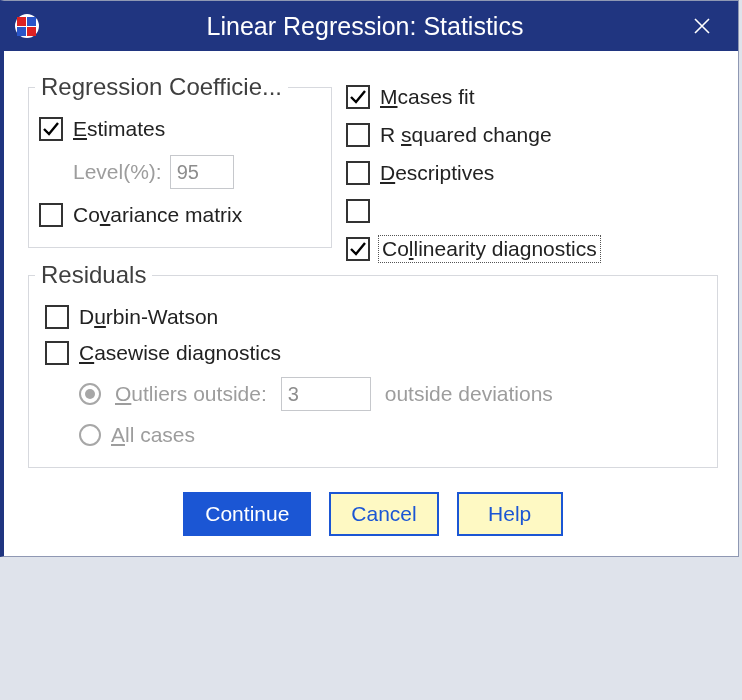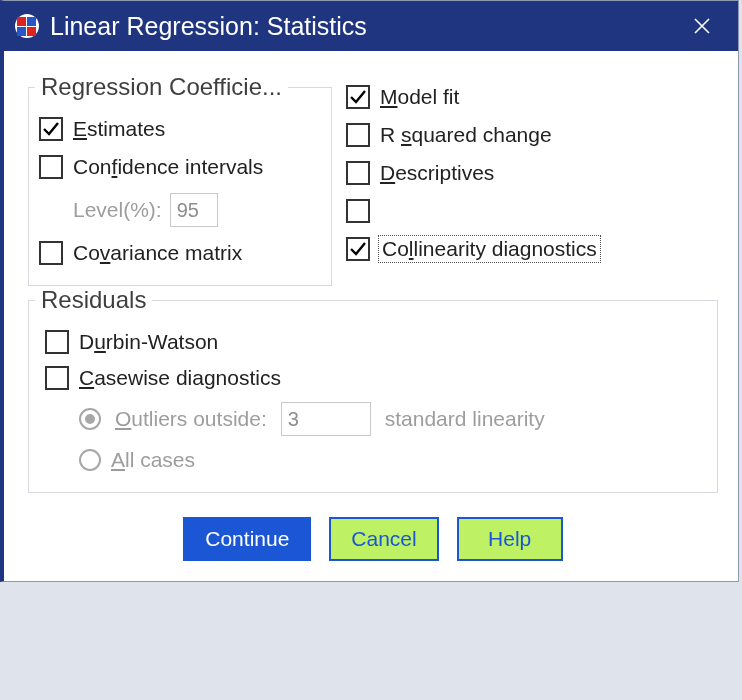--- a/index.html
+++ b/index.html
@@ -26,21 +26,21 @@
     font-weight: 300;
   }
   .titlebar .icon {
     width: 26px;
     height: 26px;
     margin-right: 10px;
     position: relative;
     flex-shrink: 0;
   }
   .titlebar .icon svg { display:block; }
-  .titlebar .title-text { flex: 1; }
+  .titlebar .title-text { flex: 1; text-align: center; }
   .titlebar .close {
     width: 44px;
     height: 44px;
     display:flex;
     align-items:center;
     justify-content:center;
     color:#fff;
     font-size:20px;
   }
 
@@ -119,21 +119,21 @@
     display:flex;
     align-items:center;
     gap: 8px;
     padding-left: 34px;
   }
   .level-label {
     font-size: 21px;
     color: #9d9d9d;
   }
   .txtbox {
-    width: 48px;
+    width: 64px;
     height: 34px;
     border: 1px solid #c6c8cc;
     background:#fff;
     color:#8d8d8d;
     font-size:20px;
     padding: 2px 6px;
     box-sizing: border-box;
     display:flex;
     align-items:center;
   }
@@ -186,21 +186,21 @@
   .btn {
     min-width: 106px;
     height: 44px;
     font-size: 21px;
     display:flex;
     align-items:center;
     justify-content:center;
     padding: 0 20px;
     box-sizing:border-box;
     border: 2px solid #1b56d4;
-    background:#bef264;
+    background:#fef9c3;
     color:#1b56d4;
     cursor:pointer;
   }
   .btn.primary {
     background:#1b56d4;
     color:#fff;
     border-color:#1b56d4;
   }
 </style>
 </head>
@@ -233,45 +233,41 @@
         <div class="gb-left-inner">
           <div class="chk-row">
             <span class="chkbox">
               <svg width="18" height="18" viewBox="0 0 18 18">
                   <path d="M2 9 L7 14 L16 3" stroke="#000" stroke-width="2.4" fill="none"></path>
                 </svg>
             </span>
             <span class="lbl"><span class="ul">E</span><span>stimates</span></span>
           </div>
 
-          <div class="chk-row">
-            <span class="chkbox"></span>
-            <span class="lbl"><span>Con</span><span class="ul">f</span><span>idence intervals</span></span>
-          </div>
 
           <div class="level-row">
             <span class="level-label">Level(%):</span>
             <span class="txtbox">95</span>
           </div>
 
           <div class="chk-row">
             <span class="chkbox"></span>
             <span class="lbl"><span>Co</span><span class="ul">v</span><span>ariance matrix</span></span>
           </div>
         </div>
       </fieldset>
 
       <div class="right-list">
         <div class="chk-row">
           <span class="chkbox">
             <svg width="18" height="18" viewBox="0 0 18 18">
                 <path d="M2 9 L7 14 L16 3" stroke="#000" stroke-width="2.4" fill="none"></path>
               </svg>
           </span>
-          <span class="lbl"><span class="ul">M</span><span>odel fit</span></span>
+          <span class="lbl"><span class="ul">M</span><span>cases fit</span></span>
         </div>
         <div class="chk-row">
           <span class="chkbox"></span>
           <span class="lbl"><span>R </span><span class="ul">s</span><span>quared change</span></span>
         </div>
         <div class="chk-row">
           <span class="chkbox"></span>
           <span class="lbl"><span class="ul">D</span><span>escriptives</span></span>
         </div>
         <div class="chk-row">
@@ -299,21 +295,21 @@
           <span class="chkbox"></span>
           <span class="lbl"><span class="ul">C</span><span>asewise diagnostics</span></span>
         </div>
 
         <div class="outliers-line">
           <span class="radio">
               <span class="dot"></span>
             </span>
           <span class="lbl disabled"><span class="ul">O</span><span>utliers outside:</span></span>
           <span class="txtbox wide">3</span>
-          <span class="lbl disabled">standard linearity</span>
+          <span class="lbl disabled">outside deviations</span>
         </div>
 
         <div class="radio-row">
           <span class="radio"></span>
           <span class="lbl disabled"><span class="ul">A</span><span>ll cases</span></span>
         </div>
       </div>
     </fieldset>
 
     <div class="button-row">

